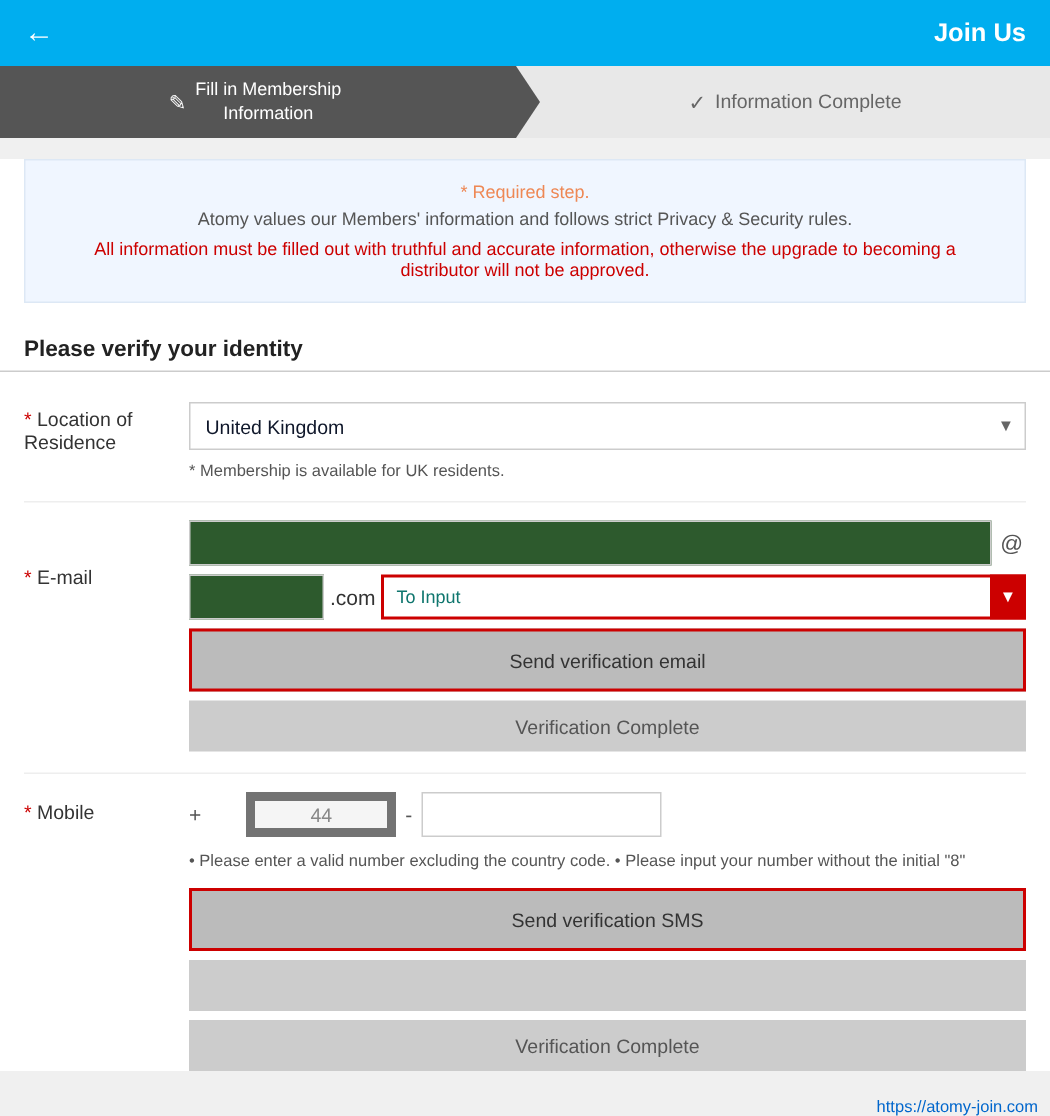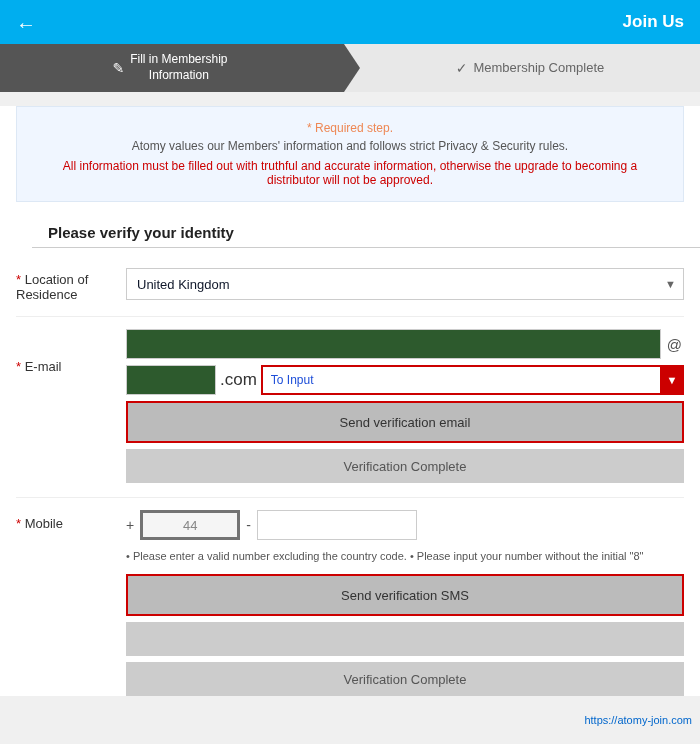--- a/index.html
+++ b/index.html
@@ -92,21 +92,20 @@
     }
 
     
     .section-title {
       font-size: 15px;
       font-weight: bold;
       color: #222;
       padding: 8px 16px 6px;
       border-bottom: 1px solid #ccc;
       margin-bottom: 12px;
-      margin-left: 32px;
     }
 
     
     .form-area {
       padding: 0 16px;
       background: #fff;
       margin: 0 0 8px;
     }
 
     .form-row {
@@ -182,21 +181,21 @@
       font-size: 15px;
       color: #555;
       padding: 0 2px;
     }
     .email-second-row {
       display: flex;
       align-items: center;
       gap: 4px;
     }
     .email-domain-suffix {
-      font-size: 17px;
+      font-size: 14px;
       color: #333;
     }
 
     
     .btn-send {
       width: 100%;
       height: 42px;
       background: #bbb;
       border: 2px solid #cc0000;
       color: #333;
@@ -221,26 +220,27 @@
       gap: 6px;
       margin-bottom: 4px;
     }
     .phone-plus {
       font-size: 14px;
       color: #555;
     }
     .phone-code-input {
       width: 100px;
       height: 30px;
-      border: 3px solid #737373;
+      border: 6px solid #737373;
       background: #f5f5f5;
       color: #888;
       padding: 0 8px;
       font-size: 13px;
       text-align: center;
+      margin-left: 24px;
     }
     .phone-dash {
       font-size: 14px;
       color: #555;
     }
     .phone-number-input {
       width: 160px;
       height: 30px;
       border: 1px solid #ccc;
       background: white;
@@ -274,21 +274,21 @@
   <span class="header-title">Join Us</span>
 </div>
 
 <div class="steps-bar">
   <div class="step step-active">
     <span class="step-icon">✎</span>
     <span class="step-label" style="font-size:12px;">Fill in Membership<br>Information</span>
   </div>
   <div class="step step-inactive">
     <span class="step-icon">✓</span>
-    <span class="step-label">Membership Complete</span>
+    <span class="step-label">Information Complete</span>
   </div>
 </div>
 
 <div class="page-body">
   <div class="info-box">
     <div class="info-required">* Required step.</div>
     <div class="info-privacy">Atomy values our Members' information and follows strict Privacy &amp; Security rules.</div>
     <div class="info-warning">All information must be filled out with truthful and accurate information, otherwise the upgrade to becoming a distributor will not be approved.</div>
   </div>
 
@@ -300,39 +300,40 @@
       <div class="form-label" style="font-size:13px; padding-top:4px;">
         <span style="color:#cc0000;">*</span> Location of<br>Residence
       </div>
       <div class="form-control-area">
         <div class="select-wrapper">
           <select>
             <option>United Kingdom</option>
           </select>
           <span class="select-arrow">▼</span>
         </div>
+        <div class="hint-text">* Membership is available for UK residents.</div>
       </div>
     </div>
 
     <div class="form-row" style="border-top: 1px solid #eee; padding-top: 12px;">
       <div class="form-label" style="padding-top: 30px;">
         <span style="color:#cc0000;">*</span> E-mail
       </div>
       <div class="form-control-area">
 
         <div class="email-first-row">
           <input class="email-input-dark" type="text" value="██████████" style="background: rgb(45, 90, 45); border: 1px solid rgb(204, 204, 204); color: transparent; font-size: 13px; height: 30px; flex: 1 1 0%; padding: 0px 8px;">
           <span class="at-symbol">@</span>
         </div>
 
         <div class="email-second-row">
           <input style="width: 90px; height: 30px; border: 1px solid rgb(204, 204, 204); background: rgb(45, 90, 45); color: transparent; padding: 0px 4px; font-size: 13px;" type="text" value="████">
           <span class="email-domain-suffix">.com</span>
           <div style="flex:1; position:relative;">
-            <select style="width:100%; height:30px; border:2px solid #cc0000; appearance:none; padding: 0 28px 0 8px; font-size:12px; color:#1d4ed8; background:white; cursor:pointer;">
+            <select style="width:100%; height:30px; border:2px solid #cc0000; appearance:none; padding: 0 28px 0 8px; font-size:12px; color:#0f766e; background:white; cursor:pointer;">
               <option value="">To Input</option>
             </select>
             <div style="position:absolute; right:0; top:0; width:24px; height:30px; background:#cc0000; display:flex; align-items:center; justify-content:center; pointer-events:none;">
               <span style="color:white; font-size:11px;">▼</span>
             </div>
           </div>
         </div>
 
         <button class="btn-send">Send verification email</button>
 

